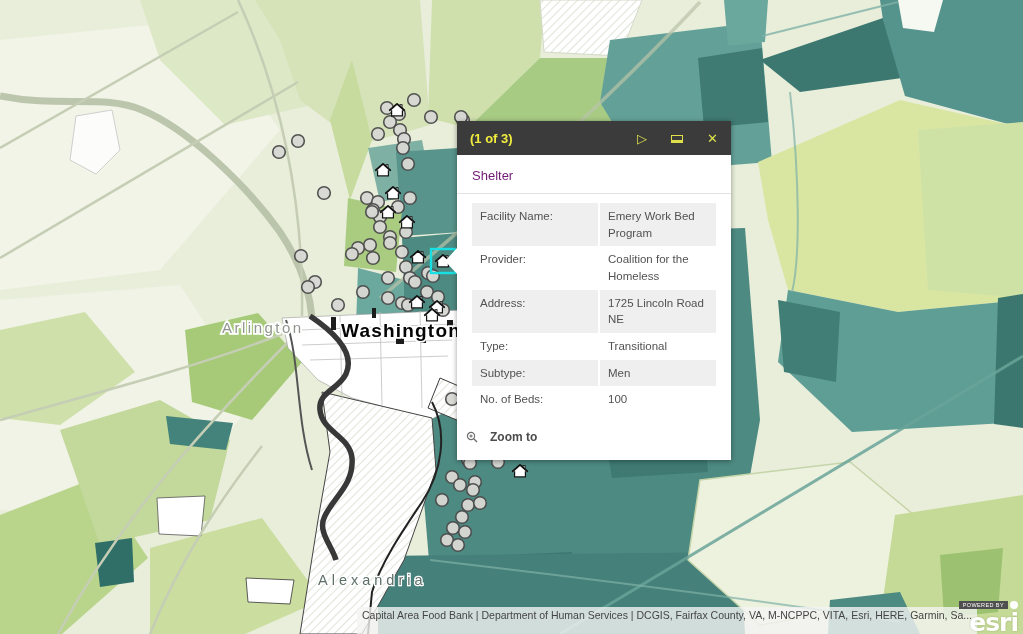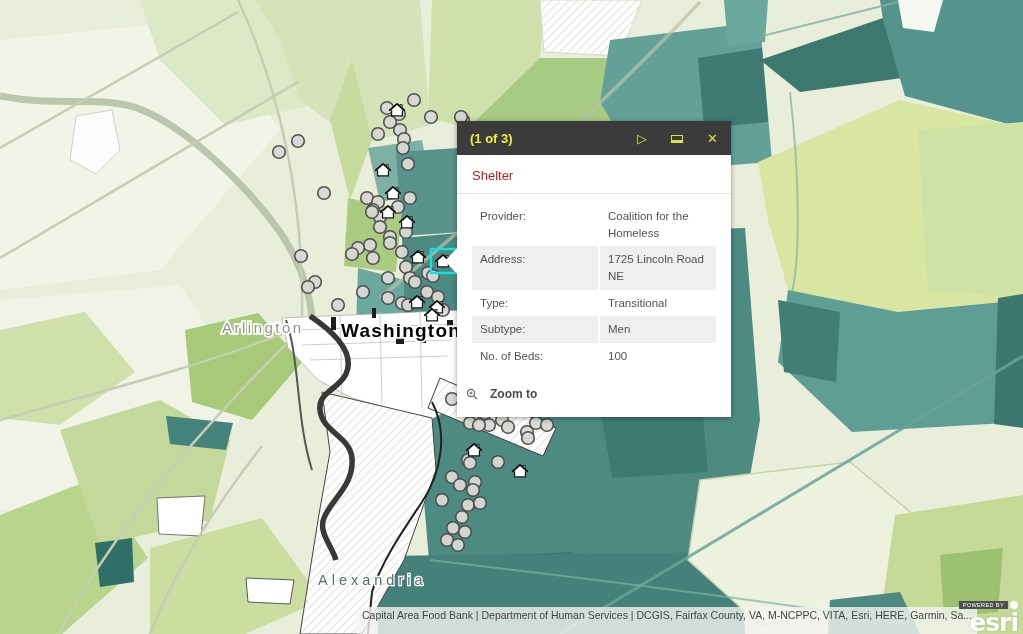--- a/index.html
+++ b/index.html
@@ -25,21 +25,21 @@
   .popup-header {
     background:#3b3b3b; height:34px; display:flex; align-items:center;
     padding:0 13px;
   }
   .pagination { color:#f2ec3f; font-size:13px; font-weight:bold; flex:1; }
   .hbtn { color:#dfe14a; cursor:pointer; font-size:13px; margin-left:24px; line-height:1; }
   .dock-icon {
     display:inline-block; width:12px; height:8px; box-sizing:border-box;
     border:1.5px solid #dfe14a; border-bottom-width:3px;
   }
-  .popup-title { font-size:13px; color:#b91c1c; padding:13px 15px 10px; }
+  .popup-title { font-size:13px; color:#701a75; padding:13px 15px 10px; }
   .popup-divider { border:none; border-top:1px solid #e2e2e2; margin:0; }
   .fields { margin:9px 15px 0; }
   .field-row { display:flex; font-size:11.5px; color:#525252; line-height:1.45; }
   .field-row.odd { background:#efefef; }
   .field-label { width:126px; padding:5px 8px; box-sizing:border-box; }
   .field-value { flex:1; padding:5px 8px; border-left:2px solid #ffffff; }
   .popup-footer { padding:16px 15px 13px 9px; }
   .zoom-to {
     display:inline-flex; align-items:center; gap:12px; cursor:pointer;
     font-size:12px; font-weight:bold; color:#4c4c4c;
@@ -285,20 +285,24 @@
     <span class="pagination">(1 of 3)</span>
     <span class="hbtn">▷</span>
     <span class="hbtn"><span class="dock-icon"></span></span>
     <span class="hbtn">✕</span>
   </div>
 
   <div class="popup-title">Shelter</div>
   <hr class="popup-divider">
 
   <div class="fields">
+    <div class="field-row odd">
+      <div class="field-label">Facility Name:</div>
+      <div class="field-value">Emery Work Bed Program</div>
+    </div>
     <div class="field-row">
       <div class="field-label">Provider:</div>
       <div class="field-value">Coalition for the Homeless</div>
     </div>
     <div class="field-row odd">
       <div class="field-label">Address:</div>
       <div class="field-value">1725 Lincoln Road NE</div>
     </div>
     <div class="field-row">
       <div class="field-label">Type:</div>

